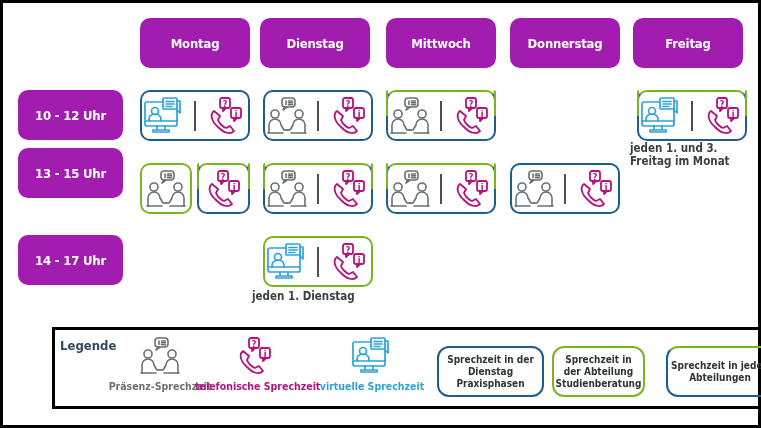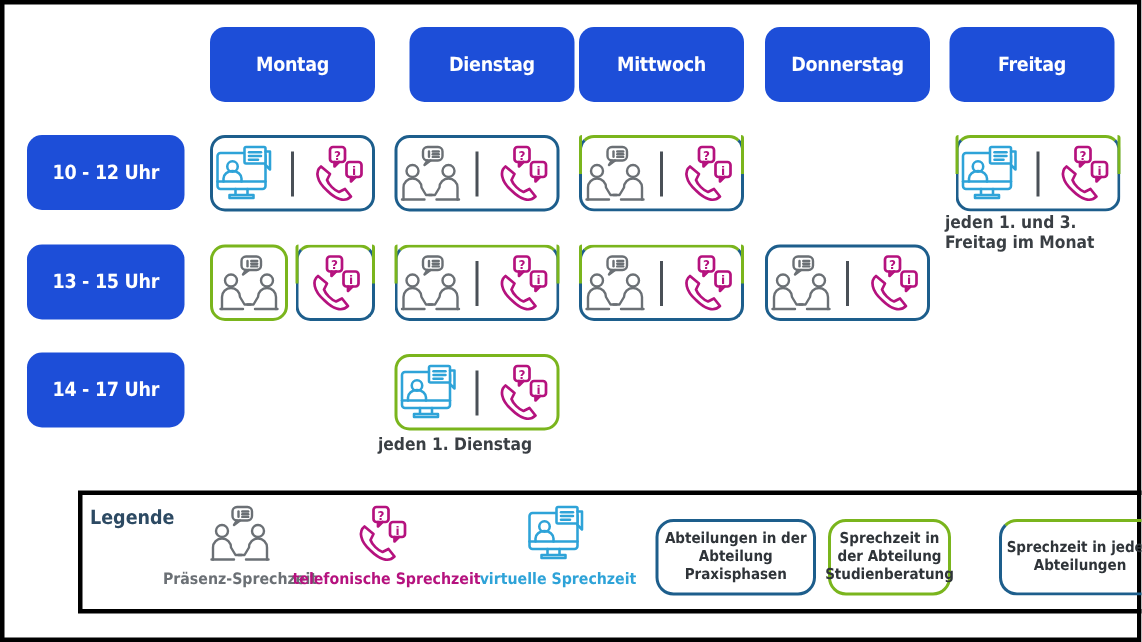--- a/index.html
+++ b/index.html
@@ -1,18 +1,18 @@
 <!DOCTYPE html>
 <html><head>
 <meta charset="utf-8">
 <style>
   html,body{margin:0;padding:0;background:#fff;}
   body{width:761px;height:428px;position:relative;overflow:hidden;font-family:"DejaVu Sans Condensed","DejaVu Sans",sans-serif;}
   .frame{position:absolute;left:0;top:0;width:755px;height:422px;border:3px solid #000;}
-  .pill{position:absolute;background:#1d4ed8;color:#fff;border-radius:10px;display:flex;align-items:center;justify-content:center;font-weight:bold;font-size:13px;letter-spacing:-0.2px;}
+  .pill{position:absolute;background:#a21caf;color:#fff;border-radius:10px;display:flex;align-items:center;justify-content:center;font-weight:bold;font-size:13px;letter-spacing:-0.2px;}
   .day{top:18px;width:110px;height:50px;}
   .time{left:18px;width:105px;height:50px;text-align:right;}
   .cell{position:absolute;box-sizing:border-box;height:51px;border-radius:10px;border:2px solid #1d5e8c;background:#fff;display:flex;align-items:center;justify-content:center;gap:4px;}
   .cell.blue{border-color:#1d5e8c;}
   .cell.green{border-color:#7ab51d;}
   .cell.both{border-color:#7ab51d #1d5e8c #1d5e8c #1d5e8c;}
   .cell.both::before{content:"";position:absolute;left:-2px;top:-2px;bottom:50%;width:2px;background:#7ab51d;border-top-left-radius:10px;}
   .cell.both::after{content:"";position:absolute;right:-2px;top:-2px;bottom:50%;width:2px;background:#7ab51d;border-top-right-radius:10px;}
   .sep{width:2px;height:30px;background:#4a5057;margin:0 4px;}
   .ico{width:44px;height:40px;display:block;}
@@ -67,27 +67,27 @@
           <line x1="24" y1="10.5" x2="30" y2="10.5"></line>
         <path d="M35 5 h3 v12 l-3 -3"></path>
       </g>
     </symbol>
   </defs>
 </svg>
 
 <div class="frame"></div>
 
 <div class="pill day" style="left:140px">Montag</div>
-<div class="pill day" style="left:273px">Dienstag</div>
+<div class="pill day" style="left:260px">Dienstag</div>
 <div class="pill day" style="left:386px">Mittwoch</div>
 <div class="pill day" style="left:510px">Donnerstag</div>
 <div class="pill day" style="left:633px">Freitag</div>
 
 <div class="pill time" style="top:90px">10 - 12 Uhr</div>
-<div class="pill time" style="top:163px">13 - 15 Uhr</div>
+<div class="pill time" style="top:148px">13 - 15 Uhr</div>
 <div class="pill time" style="top:235px">14 - 17 Uhr</div>
 
 <div class="cell blue" style="left:140px;top:90px;width:110px">
   <svg class="ico">
       <use href="#sym-virtual"></use>
     </svg>
   <span class="sep"></span>
   <svg class="ico">
       <use href="#sym-phone"></use>
     </svg>
@@ -192,16 +192,16 @@
     <div class="leg-label" style="color:#b5127e;margin-top:4px">telefonische Sprechzeit</div>
   </div>
 
   <div class="leg-item" style="left:262px;top:6px;width:110px">
     <svg class="ico" style="margin:0 auto;width:44px;height:40px">
         <use href="#sym-virtual"></use>
       </svg>
     <div class="leg-label" style="color:#2ea3d8;margin-top:4px">virtuelle Sprechzeit</div>
   </div>
 
-  <div class="leg-box" style="left:382px;width:107px;border-color:#1d5e8c">Abteilungen in der Abteilung Praxisphasen</div>
-  <div class="leg-box" style="left:497px;width:82px;border-color:#7ab51d">Sprechzeit in der Abteilung Studienberatung</div>
+  <div class="leg-box" style="left:382px;width:107px;border-color:#1d5e8c">Sprechzeit in der Dienstag Praxisphasen</div>
+  <div class="leg-box" style="left:497px;width:93px;border-color:#7ab51d">Sprechzeit in der Abteilung Studienberatung</div>
   <div class="leg-box" style="left:611px;width:108px;border-color:#7ab51d #1d5e8c #1d5e8c #1d5e8c">Sprechzeit in jeden Abteilungen</div>
 </div>
 
 </body></html>

